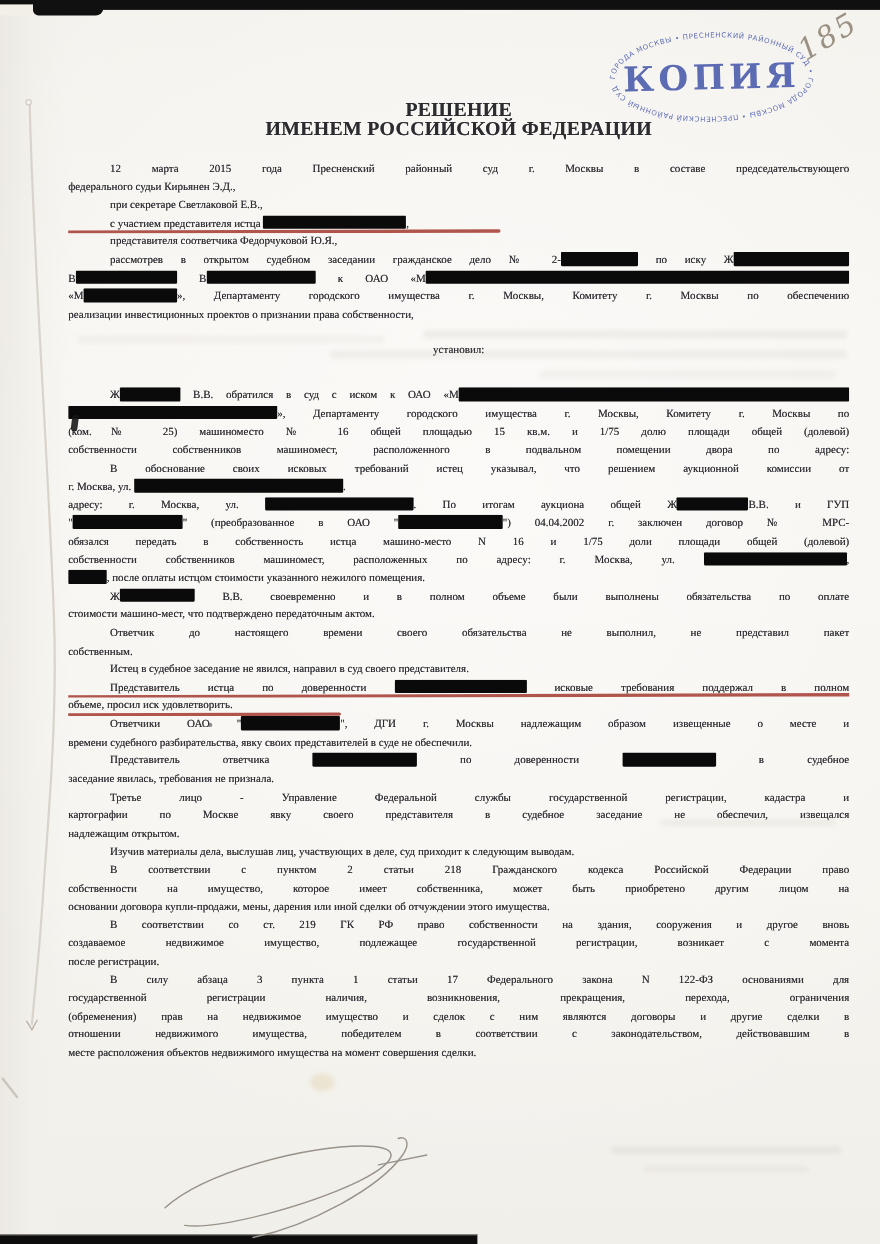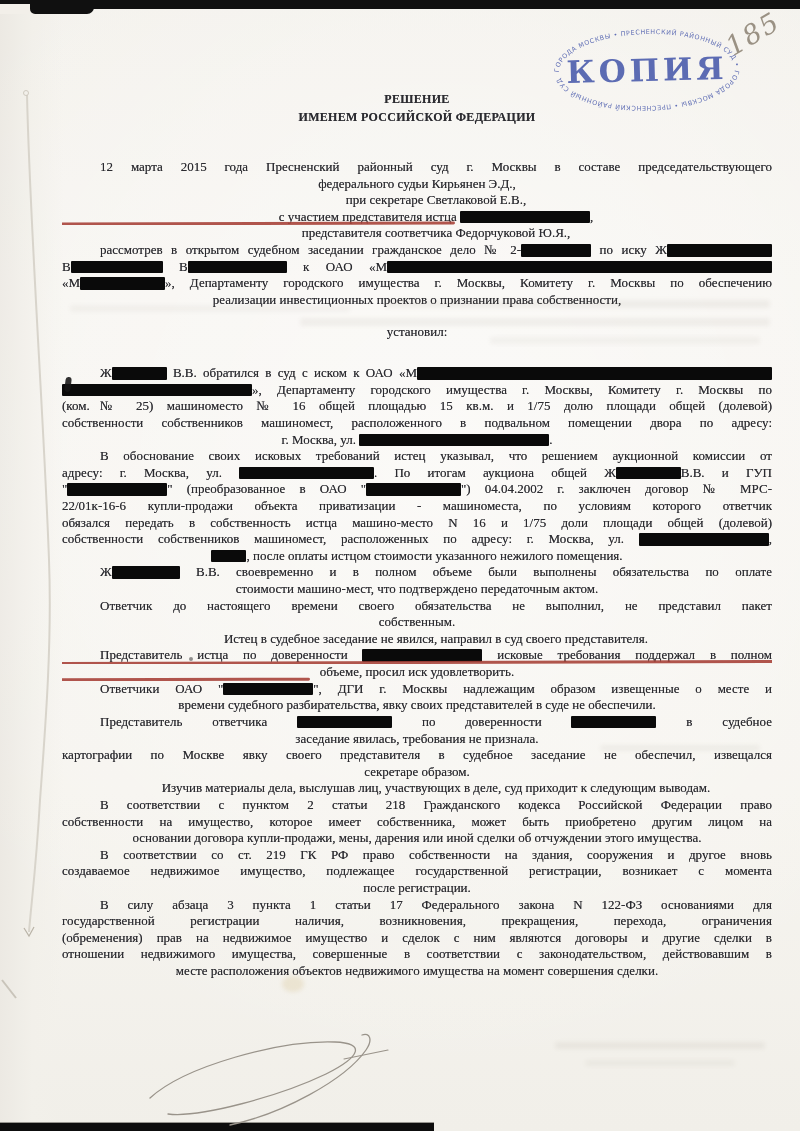--- a/index.html
+++ b/index.html
@@ -14,25 +14,25 @@
   .scan-top-blob{position:absolute;top:0;left:30px;width:64px;height:14px;background:#101010;border-radius:0 0 7px 5px;}
   .scan-top-taper{position:absolute;top:4px;left:0;width:30px;height:10px;background:#f2efe9;}
   .scan-bottom{position:absolute;left:0;top:1122px;width:434px;height:9px;background:#0d0d0d;border-top:1px solid #97958f;}
   
   .pagenum{position:absolute;left:724px;top:18px;font-family:"DejaVu Serif",serif;font-style:italic;
     font-size:27px;color:#8b8172;transform:rotate(-31deg);letter-spacing:2px;opacity:.85;}
   
   .stamp{position:absolute;left:552px;top:26px;transform:rotate(-1.5deg);opacity:.93;}
   
   .title{position:absolute;top:90px;left:34px;width:766px;text-align:center;font-weight:bold;
-    font-size:12px;line-height:18px;letter-spacing:.3px;text-shadow:0 0 .5px rgba(40,40,46,.6);}
+    font-size:18px;line-height:18px;letter-spacing:.3px;text-shadow:0 0 .5px rgba(40,40,46,.6);}
   
-  .doc{position:absolute;top:146px;left:62px;width:710px;font-size:13px;
-    text-shadow:0 0 .45px rgba(40,40,46,.65);margin-top:13px;}
-  .line{position:relative;height:16.62px;line-height:16.6px;overflow:hidden;text-align:center;white-space:normal;}
+  .doc{position:absolute;top:146px;left:62px;width:710px;font-size:10px;
+    text-shadow:0 0 .45px rgba(40,40,46,.65);}
+  .line{position:relative;height:16.62px;line-height:16.6px;overflow:hidden;text-align:left;white-space:normal;}
   .line.just{text-align:justify;text-align-last:justify;}
   .line.center{text-align:center;font-family:Liberation Serif, serif;}
   .line.ind{text-indent:38px;}
   .redact{display:inline-block;height:12.5px;background:#0a0a0a;vertical-align:-2.5px;border-radius:1px;}
   .rl{position:absolute;left:-2px;bottom:0;height:3px;background:#a7423a;border-radius:2px;opacity:.9;
     transform:rotate(-.15deg);width:calc(100% + 6px);}
   
   .ghost{position:absolute;background:#756a58;filter:blur(2px);border-radius:3px;}
   .speck-a{position:absolute;left:65px;top:377px;width:6px;height:15px;background:#141414;border-radius:3px;transform:rotate(7deg);opacity:.88;}
   .speck-b{position:absolute;left:189px;top:657px;width:4px;height:4px;background:#4a4a4a;border-radius:50%;opacity:.6;}
@@ -84,52 +84,52 @@
       <div class="line just"><span>В</span><span class="redact" style="width: 92px;"></span><span> В</span><span class="redact" style="width: 99px;"></span><span> к ОАО «М</span><span class="redact" style="width: 385px;"></span></div>
       <div class="line just"><span>«М</span><span class="redact" style="width: 85px;"></span><span>», Департаменту городского имущества г. Москвы, Комитету г. Москвы по обеспечению</span></div>
       <div class="line"><span>реализации инвестиционных проектов о признании права собственности,</span></div>
       <div style="height: 16px;"></div>
       <div class="line center"><span>установил:</span></div>
       <div style="height: 24px;"></div>
       <div class="line just ind"><span>Ж</span><span class="redact" style="width: 55px;"></span><span> В.В. обратился в суд с иском к ОАО «М</span><span class="redact" style="width: 355px;"></span></div>
       <div class="line just"><span class="redact" style="width: 190px;"></span><span>», Департаменту городского имущества г. Москвы, Комитету г. Москвы по</span></div>
       <div class="line just"><span>(ком.№ 25) машиноместо № 16 общей площадью 15 кв.м. и 1/75 долю площади общей (долевой)</span></div>
       <div class="line just"><span>собственности собственников машиномест, расположенного в подвальном помещении двора по адресу:</span></div>
+      <div class="line just ind"><span>В обоснование своих исковых требований истец указывал, что решением аукционной комиссии от</span></div>
       <div class="line"><span>г. Москва, ул. </span><span class="redact" style="width: 190px;"></span><span>.</span></div>
-      <div class="line just ind"><span>В обоснование своих исковых требований истец указывал, что решением аукционной комиссии от</span></div>
       <div class="line just"><span>адресу: г. Москва, ул. </span><span class="redact" style="width: 135px;"></span><span>. По итогам аукциона общей Ж</span><span class="redact" style="width: 65px;"></span><span>В.В. и ГУП</span></div>
       <div class="line just"><span>"</span><span class="redact" style="width: 100px;"></span><span>" (преобразованное в ОАО "</span><span class="redact" style="width: 95px;"></span><span>") 04.04.2002 г. заключен договор № МРС-</span></div>
-      <div class="line just"><span>22/01к-16-6 купли-продажи объекта приватизации - машиноместа, по условиям которого ответчик</span></div>
       <div class="line just"><span>обязался передать в собственность истца машино-место N 16 и 1/75 доли площади общей (долевой)</span></div>
       <div class="line just"><span>собственности собственников машиномест, расположенных по адресу: г. Москва, ул. </span><span class="redact" style="width: 130px;"></span><span>,</span></div>
       <div class="line"><span class="redact" style="width: 35px;"></span><span>, после оплаты истцом стоимости указанного нежилого помещения.</span></div>
       <div class="line just ind"><span>Ж</span><span class="redact" style="width: 68px;"></span><span> В.В. своевременно и в полном объеме были выполнены обязательства по оплате</span></div>
       <div class="line"><span>стоимости машино-мест, что подтверждено передаточным актом.</span></div>
       <div class="line just ind"><span>Ответчик до настоящего времени своего обязательства не выполнил, не представил пакет</span></div>
       <div class="line"><span>собственным.</span></div>
       <div class="line ind"><span>Истец в судебное заседание не явился, направил в суд своего представителя.</span></div>
       <div class="line just ind"><span>Представитель истца по доверенности </span><span class="redact" style="width: 120px;"></span><span> исковые требования поддержал в полном</span><i class="rl"></i></div>
       <div class="line"><span>объеме, просил иск удовлетворить.</span><i class="rl" style="width: 250px;"></i></div>
       <div class="line just ind"><span>Ответчики ОАО "</span><span class="redact" style="width: 90px;"></span><span>", ДГИ г. Москвы надлежащим образом извещенные о месте и</span></div>
       <div class="line"><span>времени судебного разбирательства, явку своих представителей в суде не обеспечили.</span></div>
       <div class="line just ind"><span>Представитель ответчика </span><span class="redact" style="width: 95px;"></span><span> по доверенности </span><span class="redact" style="width: 85px;"></span><span> в судебное</span></div>
       <div class="line"><span>заседание явилась, требования не признала.</span></div>
+      <div class="line just ind"><span>Третье лицо - Управление Федеральной службы государственной регистрации, кадастра и</span></div>
       <div class="line just"><span>картографии по Москве явку своего представителя в судебное заседание не обеспечил, извещался</span></div>
-      <div class="line"><span>секретаре образом.</span></div>
+      <div class="line"><span>надлежащим открытом.</span></div>
       <div class="line ind"><span>Изучив материалы дела, выслушав лиц, участвующих в деле, суд приходит к следующим выводам.</span></div>
       <div class="line just ind"><span>В соответствии с пунктом 2 статьи 218 Гражданского кодекса Российской Федерации право</span></div>
       <div class="line just"><span>собственности на имущество, которое имеет собственника, может быть приобретено другим лицом на</span></div>
       <div class="line"><span>основании договора купли-продажи, мены, дарения или иной сделки об отчуждении этого имущества.</span></div>
       <div class="line just ind"><span>В соответствии со ст. 219 ГК РФ право собственности на здания, сооружения и другое вновь</span></div>
       <div class="line just"><span>создаваемое недвижимое имущество, подлежащее государственной регистрации, возникает с момента</span></div>
       <div class="line"><span>после регистрации.</span></div>
       <div class="line just ind"><span>В силу абзаца 3 пункта 1 статьи 17 Федерального закона N 122-ФЗ основаниями для</span></div>
       <div class="line just"><span>государственной регистрации наличия, возникновения, прекращения, перехода, ограничения</span></div>
       <div class="line just"><span>(обременения) прав на недвижимое имущество и сделок с ним являются договоры и другие сделки в</span></div>
-      <div class="line just"><span>отношении недвижимого имущества, совершенные в соответствии с законодательством, действовавшим в</span></div>
+      <div class="line just"><span>отношении недвижимого имущества, победителем в соответствии с законодательством, действовавшим в</span></div>
       <div class="line"><span>месте расположения объектов недвижимого имущества на момент совершения сделки.</span></div>
     </div>
 
   <div class="ghost" style="left:385px;top:300px;width:385px;height:8px;opacity:.08"></div>
   <div class="ghost" style="left:300px;top:318px;width:470px;height:8px;opacity:.07"></div>
   <div class="ghost" style="left:490px;top:337px;width:270px;height:7px;opacity:.06"></div>
   <div class="ghost" style="left:70px;top:305px;width:280px;height:7px;opacity:.05"></div>
   <div class="ghost" style="left:600px;top:745px;width:160px;height:6px;opacity:.07"></div>
   <div class="ghost" style="left:555px;top:1042px;width:210px;height:7px;opacity:.08"></div>
   <div class="ghost" style="left:585px;top:1060px;width:150px;height:6px;opacity:.06"></div>

